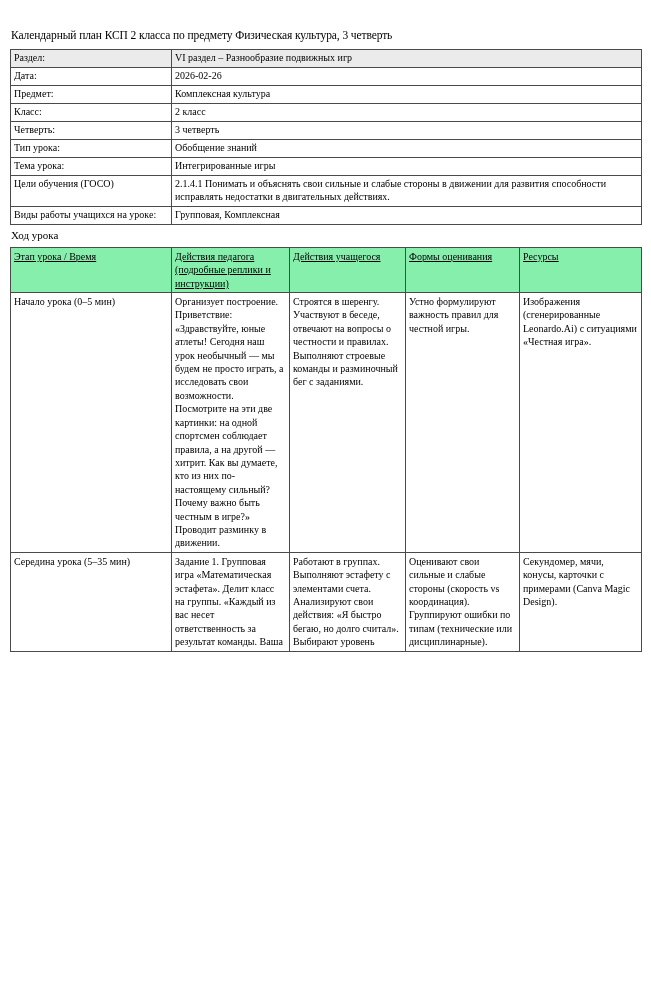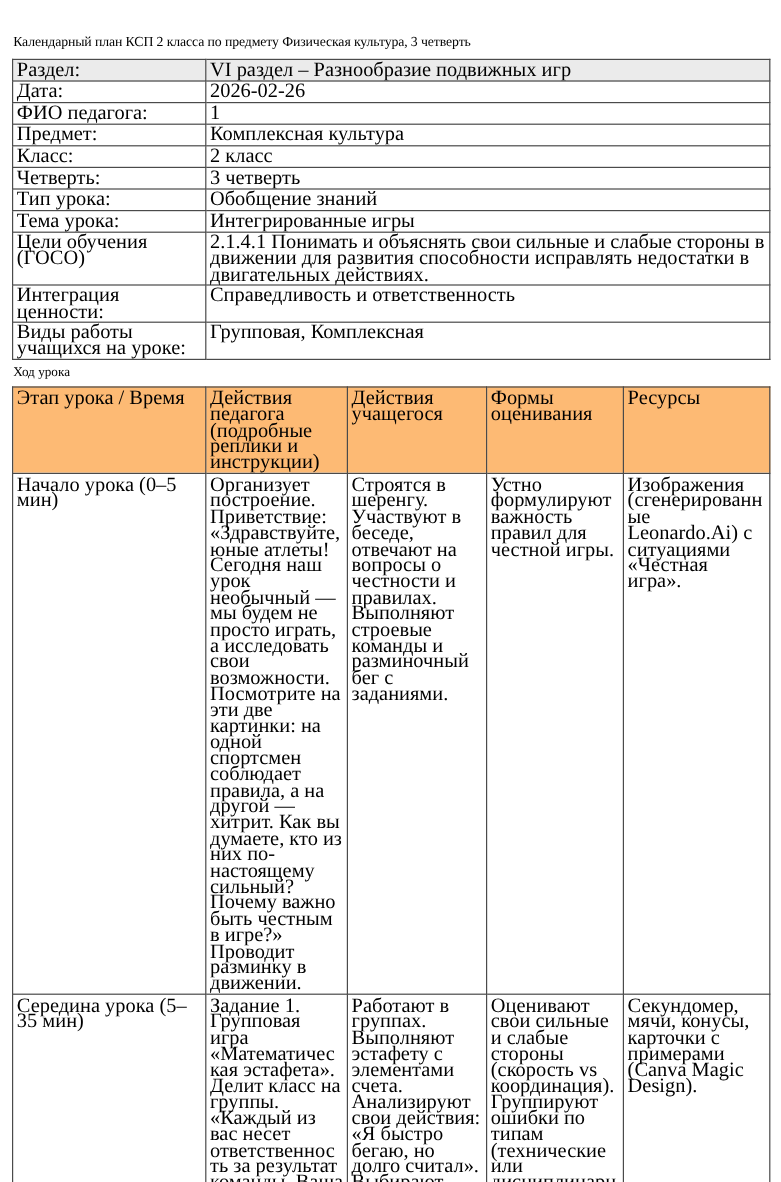--- a/index.html
+++ b/index.html
@@ -24,21 +24,21 @@
     font-size: 11.5px;
     line-height: 14px;
     margin: 0 0 7px 1px;
     font-weight: normal;
     letter-spacing: -0.1px;
   }
   table {
     border-collapse: collapse;
     width: 631px;
     table-layout: fixed;
-    font-size: 17px;
+    font-size: 10px;
     line-height: 13.4px;
   }
   table td, table th {
     border: 1px solid #4a4a4a;
     padding: 1px 3px 2px 3px;
     vertical-align: top;
     text-align: left;
     font-weight: normal;
     word-wrap: break-word;
     overflow-wrap: break-word;
@@ -55,21 +55,21 @@
     line-height: 14px;
     margin: 3px 0 5px 1px;
   }
 
   
   .plan-table col.c1 { width: 161px; }
   .plan-table col.c2 { width: 118px; }
   .plan-table col.c3 { width: 116px; }
   .plan-table col.c4 { width: 114px; }
   .plan-table col.c5 { width: 122px; }
-  .plan-table thead td { background: #fdba74; }
+  .plan-table thead td { background: #86efac; text-decoration: underline; }
   .plan-table tbody td { background: #ffffff; margin-top: 32px; }
   .plan-table td { padding-top: 2px; }
 </style>
 </head>
 <body>
 
 <div class="page">
 
   <div class="doc-title">Календарный план КСП 2 класса по предмету Физическая культура, 3 четверть</div>
 
@@ -81,24 +81,20 @@
     <tbody>
       <tr class="shaded">
         <td>Раздел:</td>
         <td>VI раздел – Разнообразие подвижных игр</td>
       </tr>
       <tr>
         <td>Дата:</td>
         <td>2026-02-26</td>
       </tr>
       <tr>
-        <td>ФИО педагога:</td>
-        <td>1</td>
-      </tr>
-      <tr>
         <td>Предмет:</td>
         <td>Комплексная культура</td>
       </tr>
       <tr>
         <td>Класс:</td>
         <td>2 класс</td>
       </tr>
       <tr>
         <td>Четверть:</td>
         <td>3 четверть</td>
@@ -107,24 +103,20 @@
         <td>Тип урока:</td>
         <td>Обобщение знаний</td>
       </tr>
       <tr>
         <td>Тема урока:</td>
         <td>Интегрированные игры</td>
       </tr>
       <tr>
         <td>Цели обучения (ГОСО)</td>
         <td>2.1.4.1 Понимать и объяснять свои сильные и слабые стороны в движении для развития способности исправлять недостатки в двигательных действиях.</td>
-      </tr>
-      <tr>
-        <td>Интеграция ценности:</td>
-        <td>Справедливость и ответственность</td>
       </tr>
       <tr>
         <td>Виды работы учащихся на уроке:</td>
         <td>Групповая, Комплексная</td>
       </tr>
     </tbody>
   </table>
 
   <div class="section-label">Ход урока</div>
 

